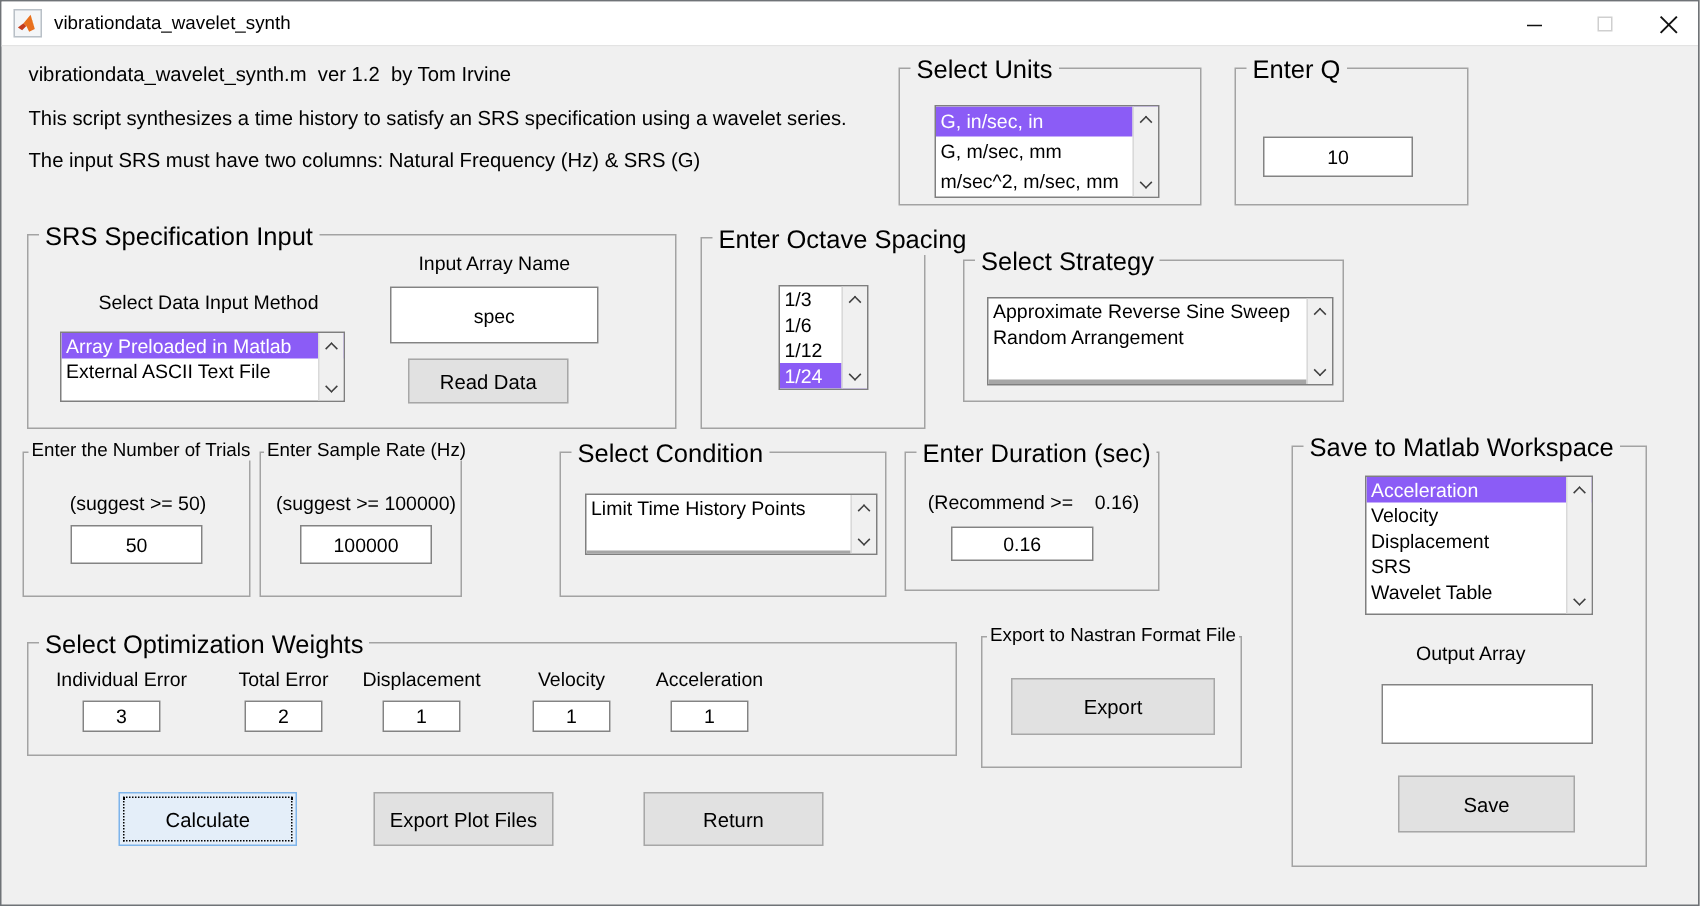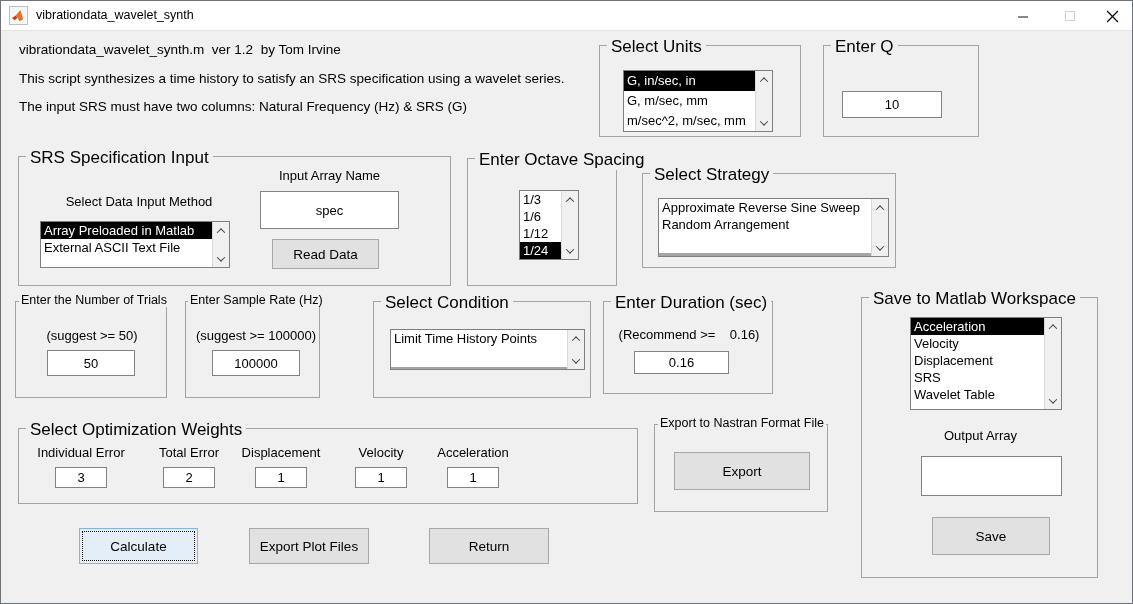--- a/index.html
+++ b/index.html
@@ -29,21 +29,21 @@
   .group { position:absolute; border:1px solid #a3a3a3; }
   .group-label {
     position:absolute; top:-9px; left:7px; background:#f0f0f0;
     padding:0 4px; white-space:pre; font-size:17px;
   }
   
   .listbox { position:absolute; background:#fff; border:1px solid #7f7f7f; overflow:hidden; }
   .lb-item { white-space:pre; overflow:hidden; padding-left:3px; }
   .rows17 .lb-item { height:17px; line-height:17px; }
   .rows20 .lb-item { height:20px; line-height:20px; }
-  .sel-blue { background:#000000; color:#fff; }
+  .sel-blue { background:#8b5cf6; color:#fff; }
   .sel-gray { background:#a6a6a6; color:#000;margin-top:20px; }
   .vscroll { position:absolute; right:0; top:0; bottom:0; width:17px;
     background:#f0f0f0; border-left:1px solid #d9d9d9; }
   .sb-btn { position:absolute; left:0; width:16px; height:15px; display:flex; align-items:center; justify-content:center; }
   .sb-btn.up { top:1px; } .sb-btn.down { bottom:1px; }
   .chev { display:block; width:6px; height:6px; border-left:1.6px solid #3f3f3f; border-top:1.6px solid #3f3f3f; }
   .chev.u { transform:rotate(45deg) translate(1px,1px); }
   .chev.d { transform:rotate(225deg) translate(1px,1px); }
   
   .edit { position:absolute; background:#fff; border:1px solid #838383;
@@ -166,21 +166,21 @@
     </div>
   </div>
 
   <div class="group" style="left:14px; top:300px; width:152px; height:97px;">
     <span class="group-label" style="font-size:12.5px; left:3px; padding:0 2px;">Enter the Number of Trials</span>
     <div class="sub-label" style="left:0; top:26px; width:152px;">(suggest &gt;= 50)</div>
     <div class="sub-label" style="left:0; top:26px; width:152px;"></div>
     <input class="edit" style="left: 31px; top: 48px; width: 88px; height: 26px;" value="50">
   </div>
 
-  <div class="group" style="left:184px; top:300px; width:135px; height:97px;">
+  <div class="group" style="left:172px; top:300px; width:135px; height:97px;">
     <span class="group-label" style="font-size:12.5px; left:2px; padding:0 2px;">Enter Sample Rate (Hz)</span>
     <div class="sub-label" style="left:0; top:26px; width:140px;">(suggest &gt;= 100000)</div>
     <input class="edit" style="left: 26px; top: 48px; width: 88px; height: 26px;" value="100000">
   </div>
 
   <div class="group" style="left:372px; top:300px; width:218px; height:97px;">
     <span class="group-label">Select Condition</span>
     <div class="listbox rows17" style="left:16px; top:27px; width:195px; height:41px;">
       <div class="lb-item">Limit Time History Points</div>
       <div class="lb-item sel-gray">Set Nastran</div>

